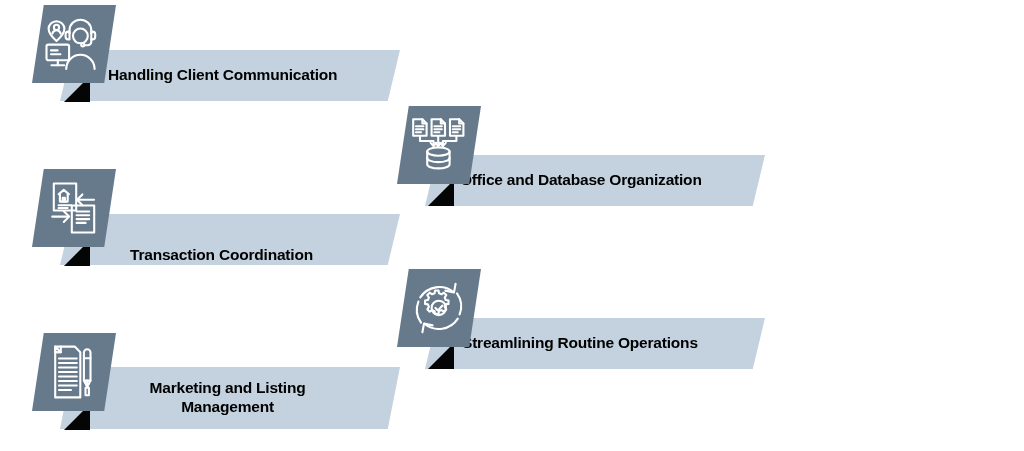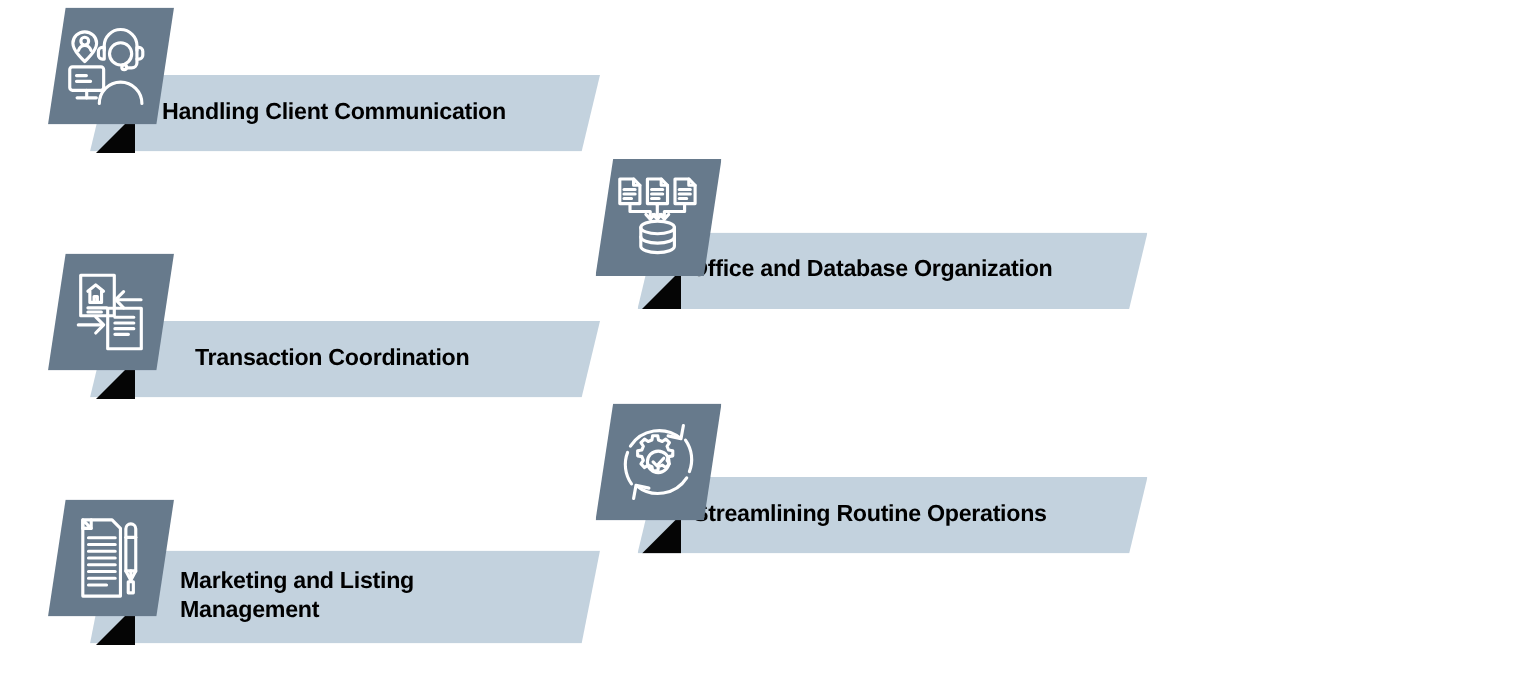--- a/index.html
+++ b/index.html
@@ -153,21 +153,21 @@
             <ellipse cx="28.4" cy="34.6" rx="11.2" ry="4.2"></ellipse>
             <path d="M17.2 34.6v12.6c0 2.3 5 4.2 11.2 4.2s11.2-1.9 11.2-4.2V34.6"></path>
             <path d="M17.2 40.9c0 2.3 5 4.2 11.2 4.2s11.2-1.9 11.2-4.2"></path>
           </g>
         </svg>
       </span>
     </div>
   </div>
 
   <div class="row">
-    <div class="banner" style="left:60px; top:214px; width:340px; height:51px;">
+    <div class="banner" style="left:60px; top:214px; width:340px; height:51px;align-items:flex-end;">
       <span class="banner-label" style="font-size:15.5px; margin-left:70px;">Transaction Coordination</span>
     </div>
     <div class="fold" style="left:64px; top:240px; width:26px; height:26px;"></div>
     <div class="icon-tile" style="left:32px; top:169px; width:84px; height:78px;">
       <span>
         <svg width="56" height="54" viewBox="0 0 56 54">
           <g class="ico">
 
             <path d="M7.8 2.5h22.4v27H7.8z"></path>
 
@@ -215,21 +215,21 @@
             <circle cx="28.8" cy="28.9" r="7.2"></circle>
             <path d="M25.4 28.9l2.5 2.6 4.6-5"></path>
           </g>
         </svg>
       </span>
     </div>
   </div>
 
   <div class="row">
     <div class="banner" style="left:60px; top:367px; width:340px; height:62px;">
-      <span class="banner-label" style="font-size:15.5px; margin-left:60px; text-align:left; width:215px;">Marketing and Listing
+      <span class="banner-label" style="font-size:15.5px; margin-left:60px; text-align:center; width:215px;">Marketing and Listing
 Management</span>
     </div>
     <div class="fold" style="left:64px; top:404px; width:26px; height:26px;"></div>
     <div class="icon-tile" style="left:32px; top:333px; width:84px; height:78px;">
       <span>
         <svg width="56" height="56" viewBox="0 0 56 56">
 
           <g class="ico">
             <path d="M9.2 2.6h19.5l5.6 5.6v45.2H9.2z"></path>
             <path d="M9.2 2.6l5.6 5.6H9.2z" class="ico"></path>

